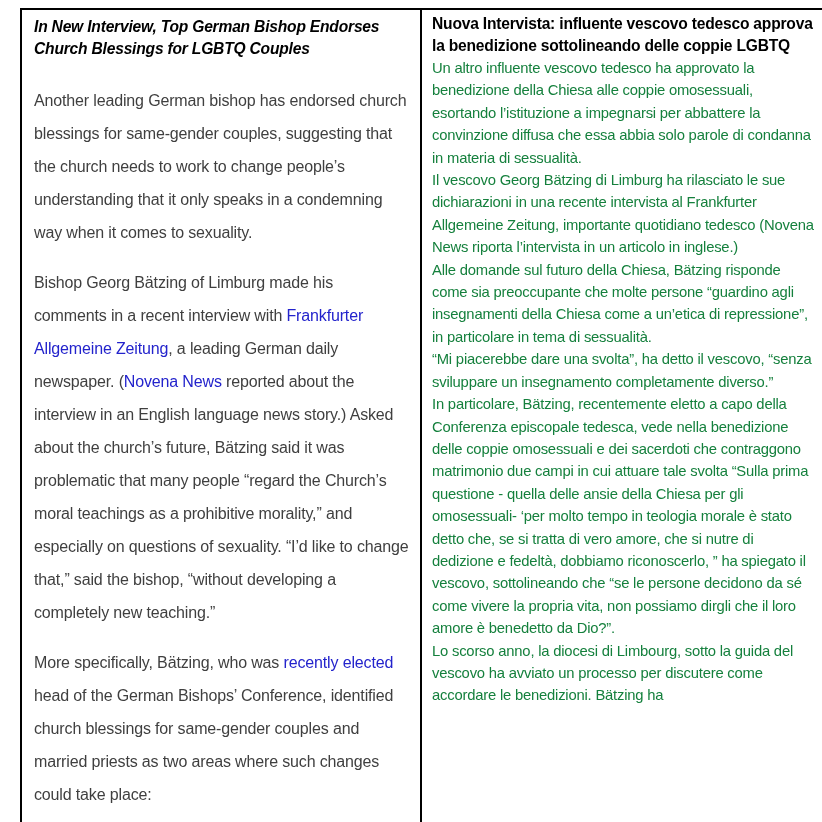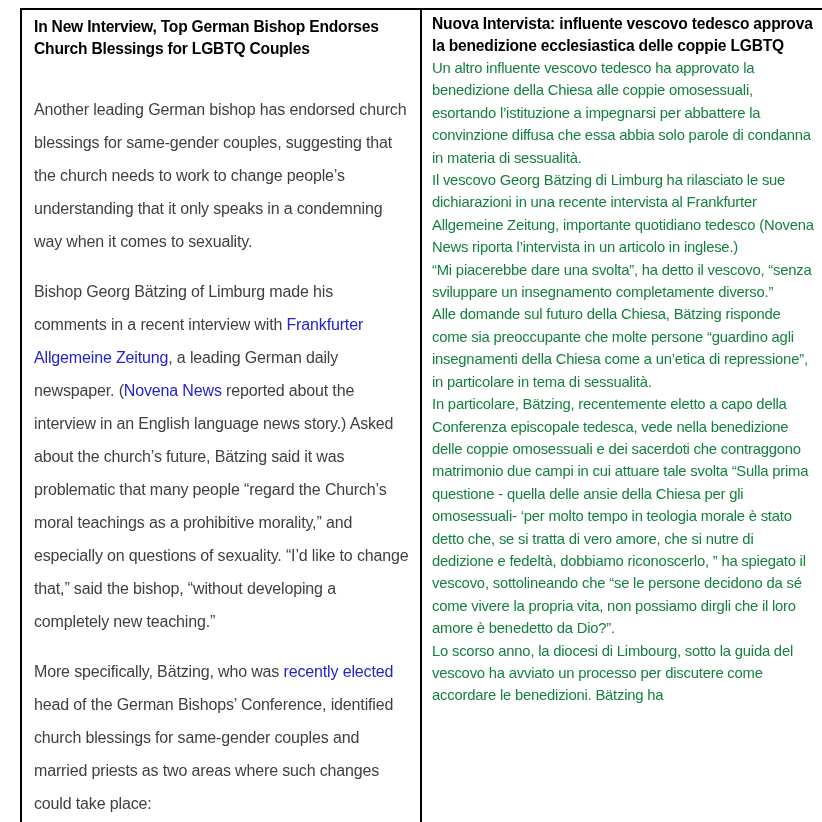--- a/index.html
+++ b/index.html
@@ -40,21 +40,21 @@
     padding: 3px 7px 0 10px;
   }
   .heading {
     font-size: 15.6px;
     font-weight: bold;
     color: #000000;
     line-height: 22px;
     letter-spacing: -0.2px;
     margin: 0;
   }
-  .cell.left .heading { margin-bottom: 33px; }
+  .cell.left .heading { margin-bottom: 24px; font-style: italic; }
   .cell.left p.body {
     font-size: 16px;
     color: #3f3f3f;
     line-height: 33px;
     letter-spacing: -0.15px;
     margin: 0 0 17px 0;
   }
   .cell.right p.body {
     font-size: 14.8px;
     color: #15803d;
@@ -76,23 +76,23 @@
   <div class="ttable">
 
     <div class="cell left">
       <p class="heading">In New Interview, Top German Bishop Endorses Church Blessings for LGBTQ Couples</p>
       <p class="body">Another leading German bishop has endorsed church blessings for same-gender couples, suggesting that the church needs to work to change people’s understanding that it only speaks in a condemning way when it comes to sexuality.</p>
       <p class="body"><span>Bishop Georg Bätzing of Limburg made his comments in a recent interview with </span><a class="link italic">Frankfurter Allgemeine Zeitung</a><span>, a leading German daily newspaper. (</span><a class="link italic">Novena News</a><span> reported about the interview in an English language news story.) Asked about the church’s future, Bätzing said it was problematic that many people “regard the Church’s moral teachings as a prohibitive morality,” and especially on questions of sexuality. “I’d like to change that,” said the bishop, “without developing a completely new teaching.”</span></p>
       <p class="body"><span>More specifically, Bätzing, who was </span><a class="link">recently elected</a><span> head of the German Bishops’ Conference, identified church blessings for same-gender couples and married priests as two areas where such changes could take place:</span></p>
     </div>
 
     <div class="cell right">
-      <p class="heading">Nuova Intervista: influente vescovo tedesco approva la benedizione ecclesiastica delle coppie LGBTQ</p>
+      <p class="heading">Nuova Intervista: influente vescovo tedesco approva la benedizione sottolineando delle coppie LGBTQ</p>
       <p class="body">Un altro influente vescovo tedesco ha approvato la benedizione della Chiesa alle coppie omosessuali, esortando l’istituzione a impegnarsi per abbattere la convinzione diffusa che essa abbia solo parole di condanna in materia di sessualità.</p>
       <p class="body">Il vescovo Georg Bätzing di Limburg ha rilasciato le sue dichiarazioni in una recente intervista al Frankfurter Allgemeine Zeitung, importante quotidiano tedesco (Novena News riporta l’intervista in un articolo in inglese.)</p>
+      <p class="body">Alle domande sul futuro della Chiesa, Bätzing risponde come sia preoccupante che molte persone “guardino agli insegnamenti della Chiesa come a un’etica di repressione”, in particolare in tema di sessualità.</p>
       <p class="body">“Mi piacerebbe dare una svolta”, ha detto il vescovo, “senza sviluppare un insegnamento completamente diverso.”</p>
-      <p class="body">Alle domande sul futuro della Chiesa, Bätzing risponde come sia preoccupante che molte persone “guardino agli insegnamenti della Chiesa come a un’etica di repressione”, in particolare in tema di sessualità.</p>
       <p class="body">In particolare, Bätzing, recentemente eletto a capo della Conferenza episcopale tedesca, vede nella benedizione delle coppie omosessuali e dei sacerdoti che contraggono matrimonio due campi in cui attuare tale svolta “Sulla prima questione - quella delle ansie della Chiesa per gli omosessuali- ‘per molto tempo in teologia morale è stato detto che, se si tratta di vero amore, che si nutre di dedizione e fedeltà, dobbiamo riconoscerlo, ” ha spiegato il vescovo, sottolineando che “se le persone decidono da sé come vivere la propria vita, non possiamo dirgli che il loro amore è benedetto da Dio?”.</p>
       <p class="body">Lo scorso anno, la diocesi di Limbourg, sotto la guida del vescovo ha avviato un  processo per discutere come accordare le benedizioni. Bätzing ha</p>
     </div>
 
   </div>
 </div>
 
 </body></html>

